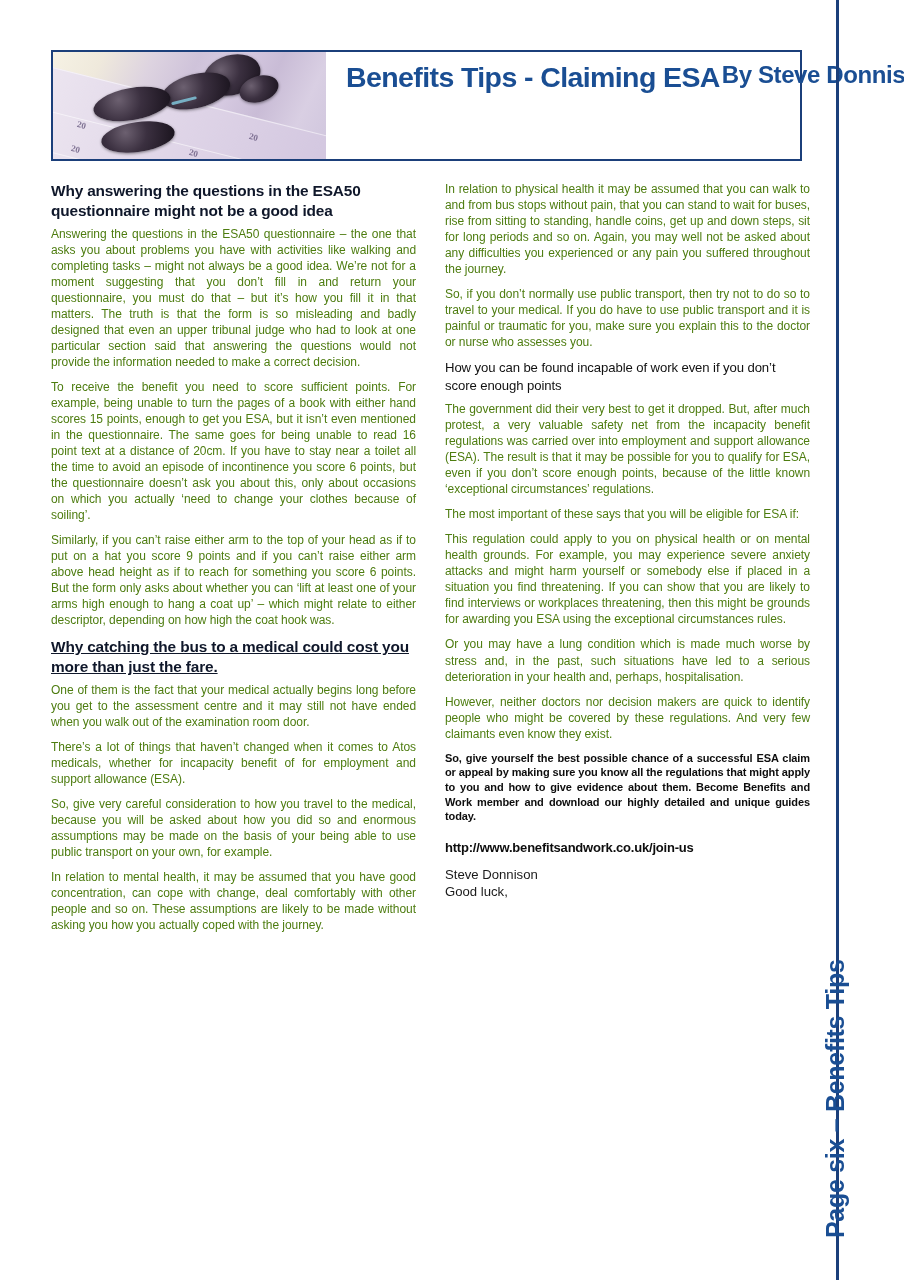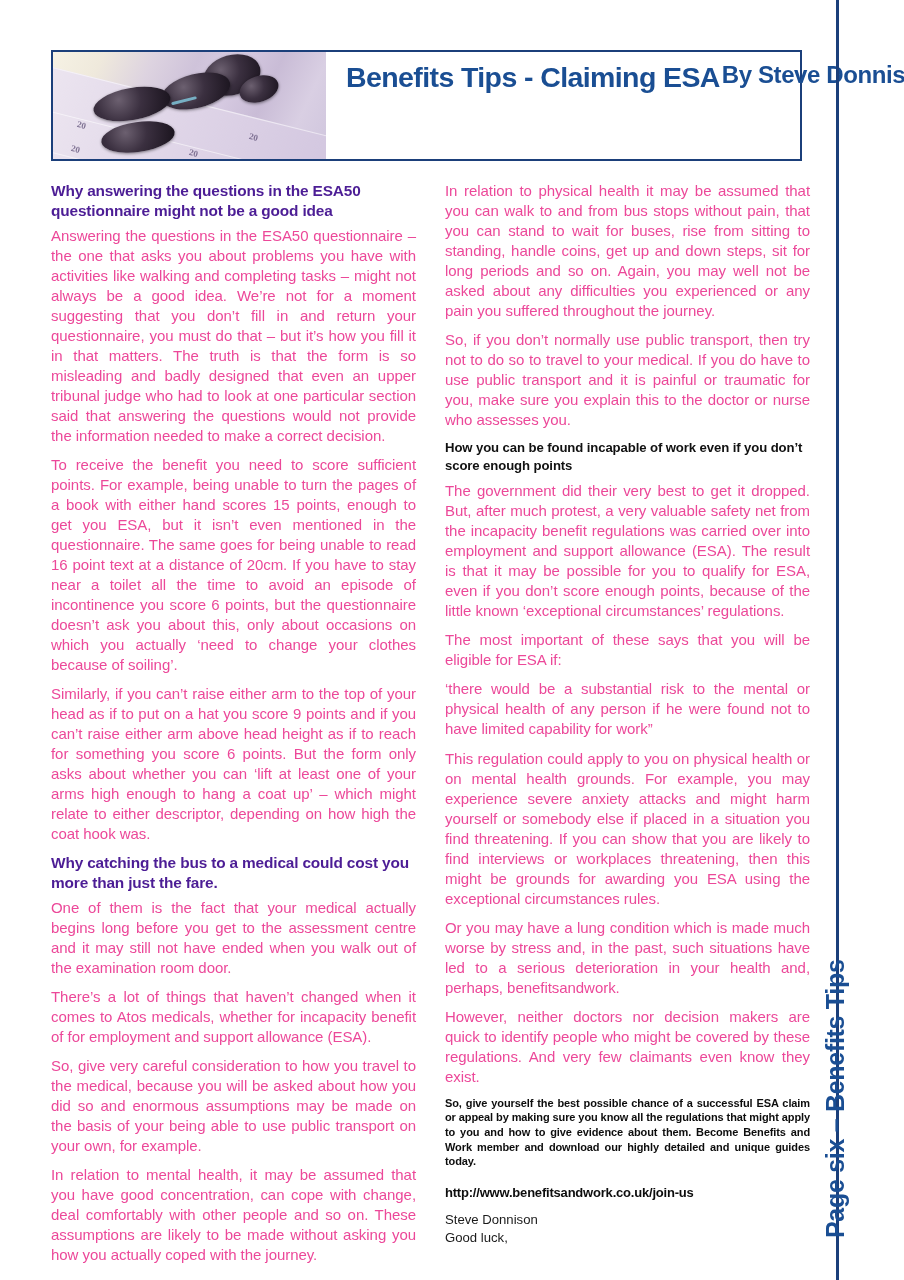--- a/index.html
+++ b/index.html
@@ -129,43 +129,43 @@
     width: 760px;
     display: flex;
     gap: 29px;
   }
   .col {
     width: 365px;
     flex: 0 0 365px;
   }
 
   h2.sect {
-    color: #4c1d95;
+    color: #0f172a;
     font-size: 15.4px;
     font-weight: bold;
     line-height: 1.32;
     margin: 0 0 4px 0;
     letter-spacing: -0.15px;
   }
-  .sect-spaced { margin-top: 26px; }
+  .sect-spaced { margin-top: 26px; text-decoration: underline; }
 
   p.body {
     margin: 0 0 9px 0;
-    font-size: 15px;
+    font-size: 12px;
     line-height: 1.335;
-    color: #ec4899;
+    color: #4d7c0f;
     text-align: justify;
     letter-spacing: -0.05px;
   }
   p.sub {
     margin: 0 0 7px 0;
     font-size: 13.15px;
     line-height: 1.335;
     color: #111111;
-    font-weight: bold;
+    font-weight: normal;
     letter-spacing: -0.1px;
   }
   p.callout {
     margin: 0 0 8px 0;
     font-size: 11px;
     line-height: 1.335;
     color: #0d0d0d;
     font-weight: bold;
     text-align: justify;
     letter-spacing: -0.1px;
@@ -264,23 +264,22 @@
     </div>
 
     <div class="col">
       <p class="body">In relation to physical health it may be assumed that you can walk to and from bus stops without pain, that you can stand to wait for buses, rise from sitting to standing, handle coins, get up and down steps, sit for long periods and so on.  Again, you may well not be asked about any difficulties you experienced or any pain you suffered throughout the journey.</p>
       <p class="body">So, if you don’t normally use public transport, then try not to do so to travel to your medical.  If you do have to use public transport and it is painful or traumatic for you, make sure you explain this to the doctor or nurse who assesses you.</p>
 
       <p class="sub">How you can be found incapable of work even if you don’t score enough points</p>
 
       <p class="body">The government did their very best to get it dropped.  But, after much protest, a very valuable safety net from the incapacity benefit regulations was carried over into employment and support allowance (ESA). The result is that it may be possible for you to qualify for ESA, even if you don’t score enough points, because of the little known ‘exceptional circumstances’ regulations.</p>
       <p class="body">The most important of these says that you will be eligible for ESA if:</p>
-      <p class="body">‘there would be a substantial risk to the mental or physical health of any person if he were found not to have limited capability for work”</p>
       <p class="body">This regulation could apply to you on physical health or on mental health grounds. For example, you may experience severe anxiety attacks and might harm yourself or somebody else if placed in a situation you find threatening.  If you can show that you are likely to find interviews or workplaces threatening, then this might be grounds for awarding you ESA using the exceptional circumstances rules.</p>
-      <p class="body">Or you may have a lung condition which is made much worse by stress and, in the past, such situations have led to a serious deterioration in your health and, perhaps, benefitsandwork.</p>
+      <p class="body">Or you may have a lung condition which is made much worse by stress and, in the past, such situations have led to a serious deterioration in your health and, perhaps, hospitalisation.</p>
       <p class="body">However, neither doctors nor decision makers are quick to identify people who might be covered by these regulations. And very few claimants even know they exist.</p>
 
       <p class="callout">So, give yourself the best possible chance of a successful ESA claim or appeal by making sure you know all the regulations that might apply to you and how to give evidence about them.  Become Benefits and Work member and download our highly detailed and unique guides today.</p>
       <p class="url">http://www.benefitsandwork.co.uk/join-us</p>
 
       <p class="signoff">Steve Donnison</p>
       <p class="signoff">Good luck,</p>
     </div>
 
   </div>

